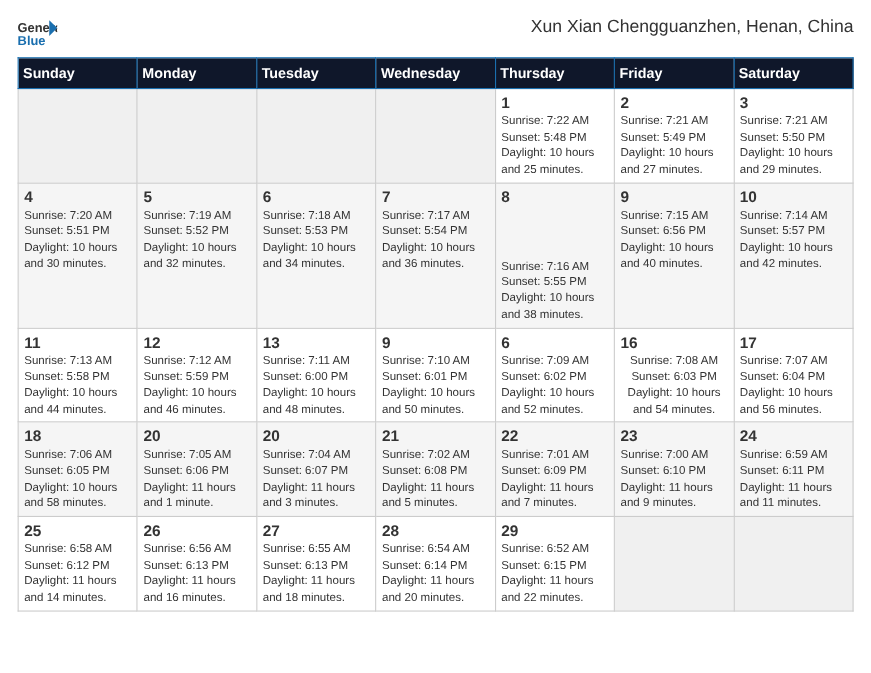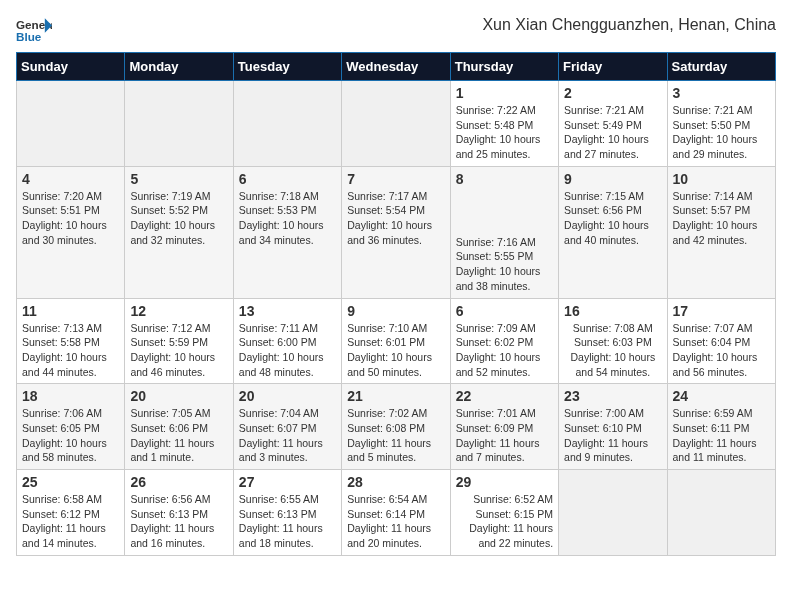--- a/index.html
+++ b/index.html
@@ -308,21 +308,21 @@
         </td>
         <td>
           <span class="day-num">28</span>
           <div class="day-info" style="white-space: pre-line;">Sunrise: 6:54 AM
 Sunset: 6:14 PM
 Daylight: 11 hours
 and 20 minutes.</div>
         </td>
         <td>
           <span class="day-num">29</span>
-          <div class="day-info" style="white-space: pre-line; text-align: right;">Sunrise: 6:52 AM
+          <div class="day-info" style="white-space: pre-line;">Sunrise: 6:52 AM
 Sunset: 6:15 PM
 Daylight: 11 hours
 and 22 minutes.</div>
         </td>
         <td class="empty"></td>
         <td class="empty"></td>
       </tr>
     </tbody>
 </table>
 

